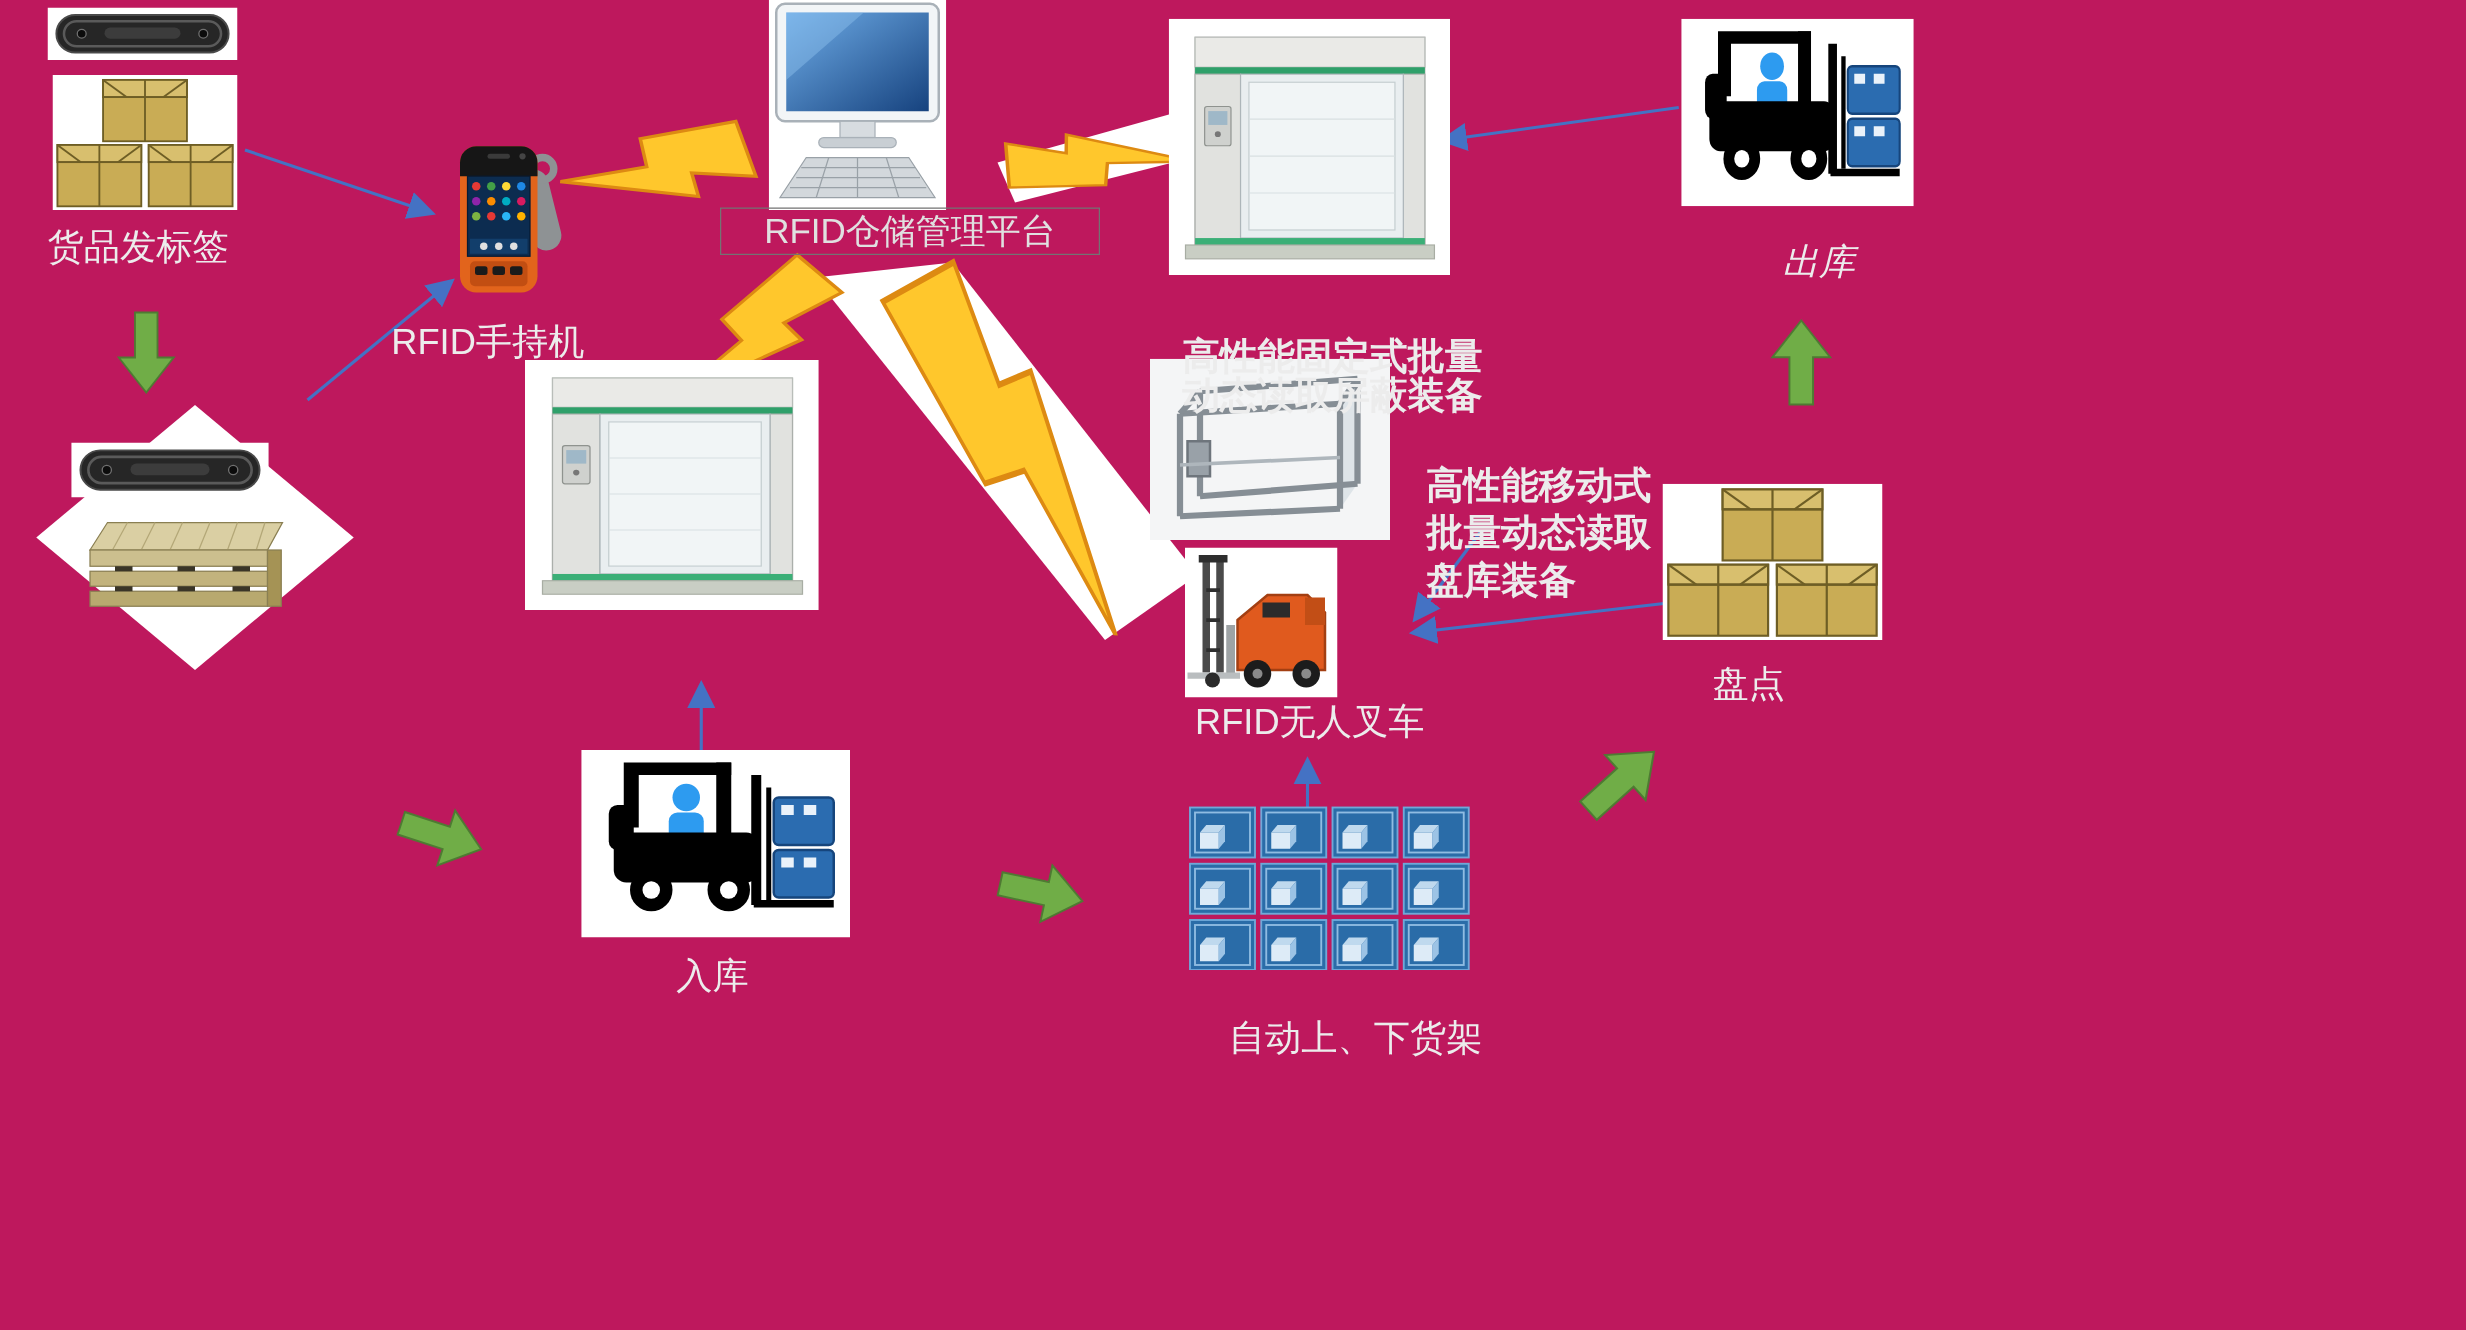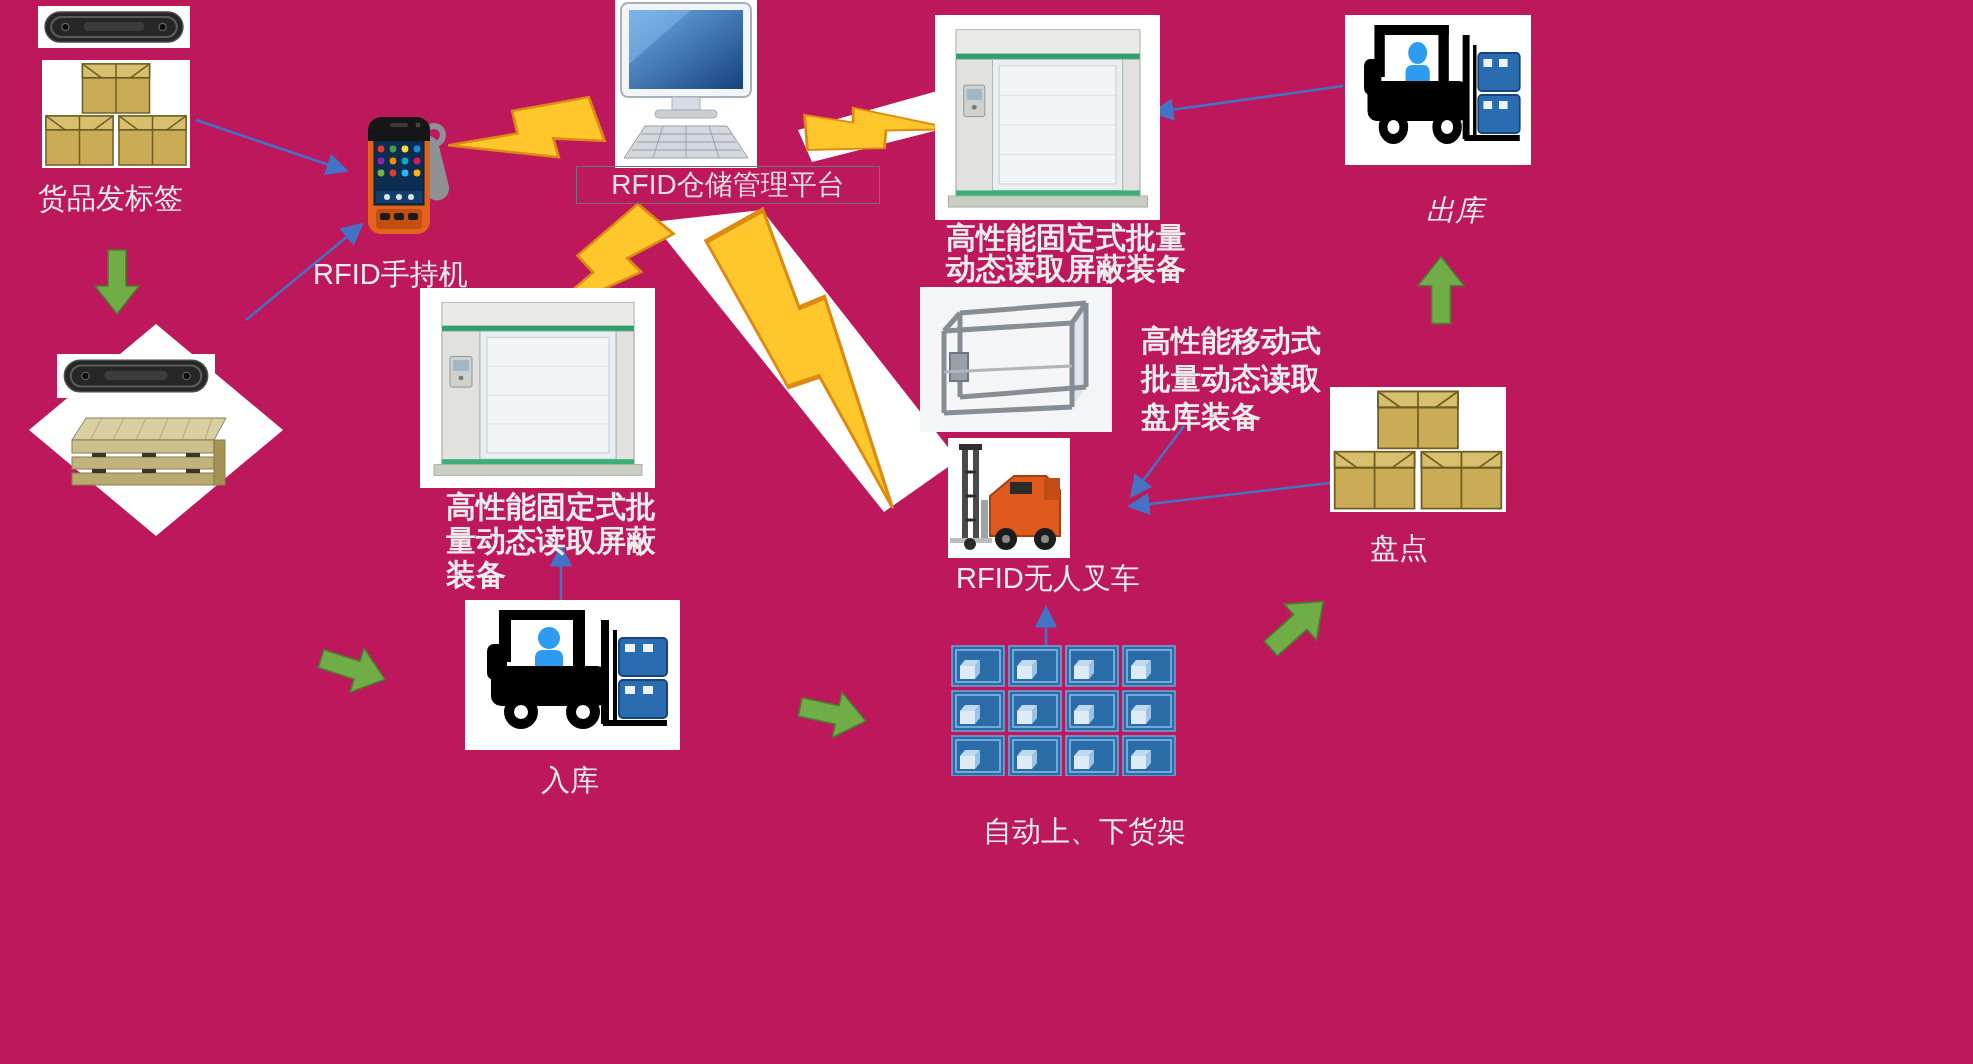--- a/index.html
+++ b/index.html
@@ -6,21 +6,21 @@
   .canvas {
     position:relative; width:1973px; height:1064px; background:#be185d; overflow:hidden;
     font-family:"Liberation Sans","DejaVu Sans",sans-serif;
   }
   #connector-layer { position:absolute; left:0; top:0; width:1973px; height:1064px; z-index:1; }
   .imgbox { position:absolute; z-index:2; }
   .imgbox svg { display:block; width:100%; height:100%; }
   .caption {
     position:absolute; z-index:3; color:#ECECEC; font-size:29px; line-height:37px; white-space:nowrap;
   }
-  .caption.bold { font-weight:bold; font-size:30px; }
+  .caption.bold { font-weight:bold; font-size:30px;margin-top:48px; }
   .platform-box {
     position:absolute; left:576px; top:166px; width:302px; height:36px; border:1px solid #737373;
     z-index:3; display:flex; align-items:center; justify-content:center;
     color:#E0E0E0; font-size:28px; white-space:nowrap;
   }
 </style>
 </head>
 <body>
 
 <div class="canvas">
@@ -334,25 +334,20 @@
 
   <div class="caption" style="left:38px; top:180px;">货品发标签</div>
 
 
   <div class="caption" style="left:313px; top:256px;text-align:center;">RFID手持机</div>
 
   <div class="platform-box">
     <span>RFID仓储管理平台</span>
   </div>
 
-  <div class="caption bold" style="left:446px; top:490px; line-height:34px;">
-    <div>高性能固定式批</div>
-    <div>量动态读取屏蔽</div>
-    <div>装备</div>
-  </div>
 
   <div class="caption bold" style="left:946px; top:222px; line-height:31px;">
     <div>高性能固定式批量</div>
     <div>动态读取屏蔽装备</div>
   </div>
 
   <div class="caption bold" style="left:1141px; top:322px; line-height:38px;">
     <div>高性能移动式</div>
     <div>批量动态读取</div>
     <div>盘库装备</div>

